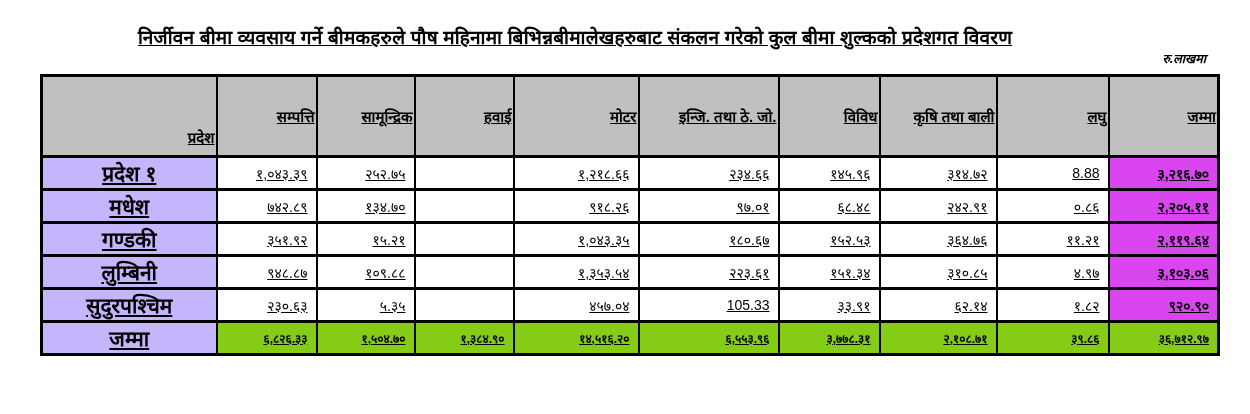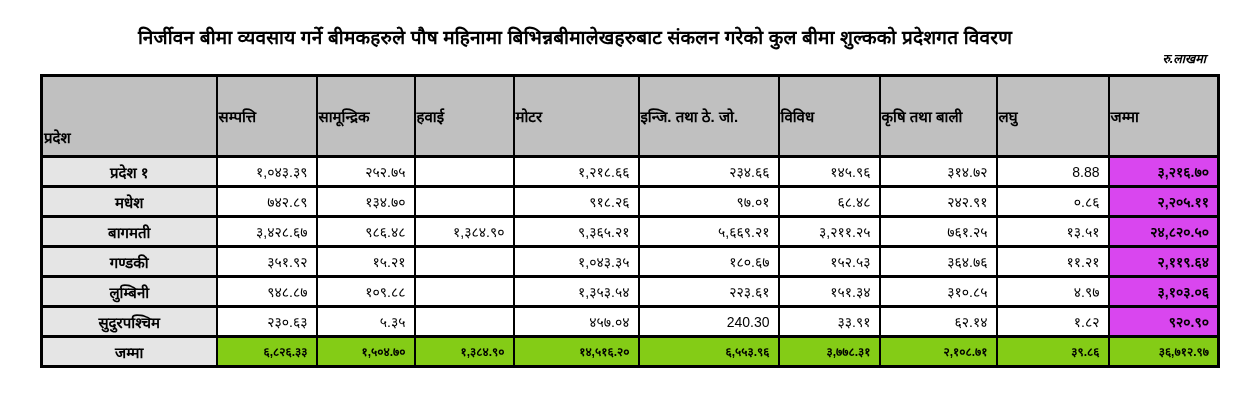--- a/index.html
+++ b/index.html
@@ -9,20 +9,21 @@
     width: 1250px;
     height: 414px;
     font-family: "Liberation Sans", sans-serif;
     color: #000;
     overflow: hidden;
   }
   .page {
     position: relative;
     width: 1250px;
     height: 414px;
+    text-decoration: underline;
   }
   .title {
     margin: 0;
     padding-top: 24px;
     width: 1150px;
     text-align: center;
     font-size: 19px;
     font-weight: bold;
     letter-spacing: 0.2px;
   }
@@ -49,30 +50,30 @@
     border-bottom: 3px solid #000;
     overflow: hidden;
     white-space: nowrap;
   }
   .premium-table thead tr { height: 81px; }
   .premium-table tbody tr { height: 30px; }
   .premium-table thead th {
     background: #c0c0c0;
     font-size: 15px;
     font-weight: bold;
-    text-align: left;
+    text-align: right;
     vertical-align: middle;
   }
   .premium-table thead th.corner {
     vertical-align: bottom;
     padding-bottom: 8px;
   }
   .premium-table tbody th.province {
-    background: #e5e5e5;
-    font-size: 15px;
+    background: #c4b5fd;
+    font-size: 21px;
     font-weight: bold;
     text-align: center;
     vertical-align: middle;
   }
   .premium-table tbody td {
     background: #ffffff;
     font-size: 14px;
     font-weight: normal;
     text-align: right;
     padding-right: 8px;
@@ -143,32 +144,20 @@
           <td>१३४.७०</td>
           <td></td>
           <td>९१८.२६</td>
           <td>९७.०१</td>
           <td>६८.४८</td>
           <td>२४२.९१</td>
           <td>०.८६</td>
           <td class="jamma">२,२०५.११</td>
         </tr>
         <tr>
-          <th class="province">बागमती</th>
-          <td>३,४२८.६७</td>
-          <td>९८६.४८</td>
-          <td>१,३८४.९०</td>
-          <td>९,३६५.२१</td>
-          <td>५,६६९.२१</td>
-          <td>३,२११.२५</td>
-          <td>७६१.२५</td>
-          <td>१३.५१</td>
-          <td class="jamma">२४,८२०.५०</td>
-        </tr>
-        <tr>
           <th class="province">गण्डकी</th>
           <td>३५१.९२</td>
           <td>१५.२१</td>
           <td></td>
           <td>१,०४३.३५</td>
           <td>१८०.६७</td>
           <td>१५२.५३</td>
           <td>३६४.७६</td>
           <td>११.२१</td>
           <td class="jamma">२,११९.६४</td>
@@ -184,21 +173,21 @@
           <td>३१०.८५</td>
           <td>४.९७</td>
           <td class="jamma">३,१०३.०६</td>
         </tr>
         <tr>
           <th class="province">सुदुरपश्चिम</th>
           <td>२३०.६३</td>
           <td>५.३५</td>
           <td></td>
           <td>४५७.०४</td>
-          <td>240.30</td>
+          <td>105.33</td>
           <td>३३.९१</td>
           <td>६२.१४</td>
           <td>१.८२</td>
           <td class="jamma">९२०.९०</td>
         </tr>
         <tr class="total">
           <th class="province">जम्मा</th>
           <td>६,८२६.३३</td>
           <td>१,५०४.७०</td>
           <td>१,३८४.९०</td>

